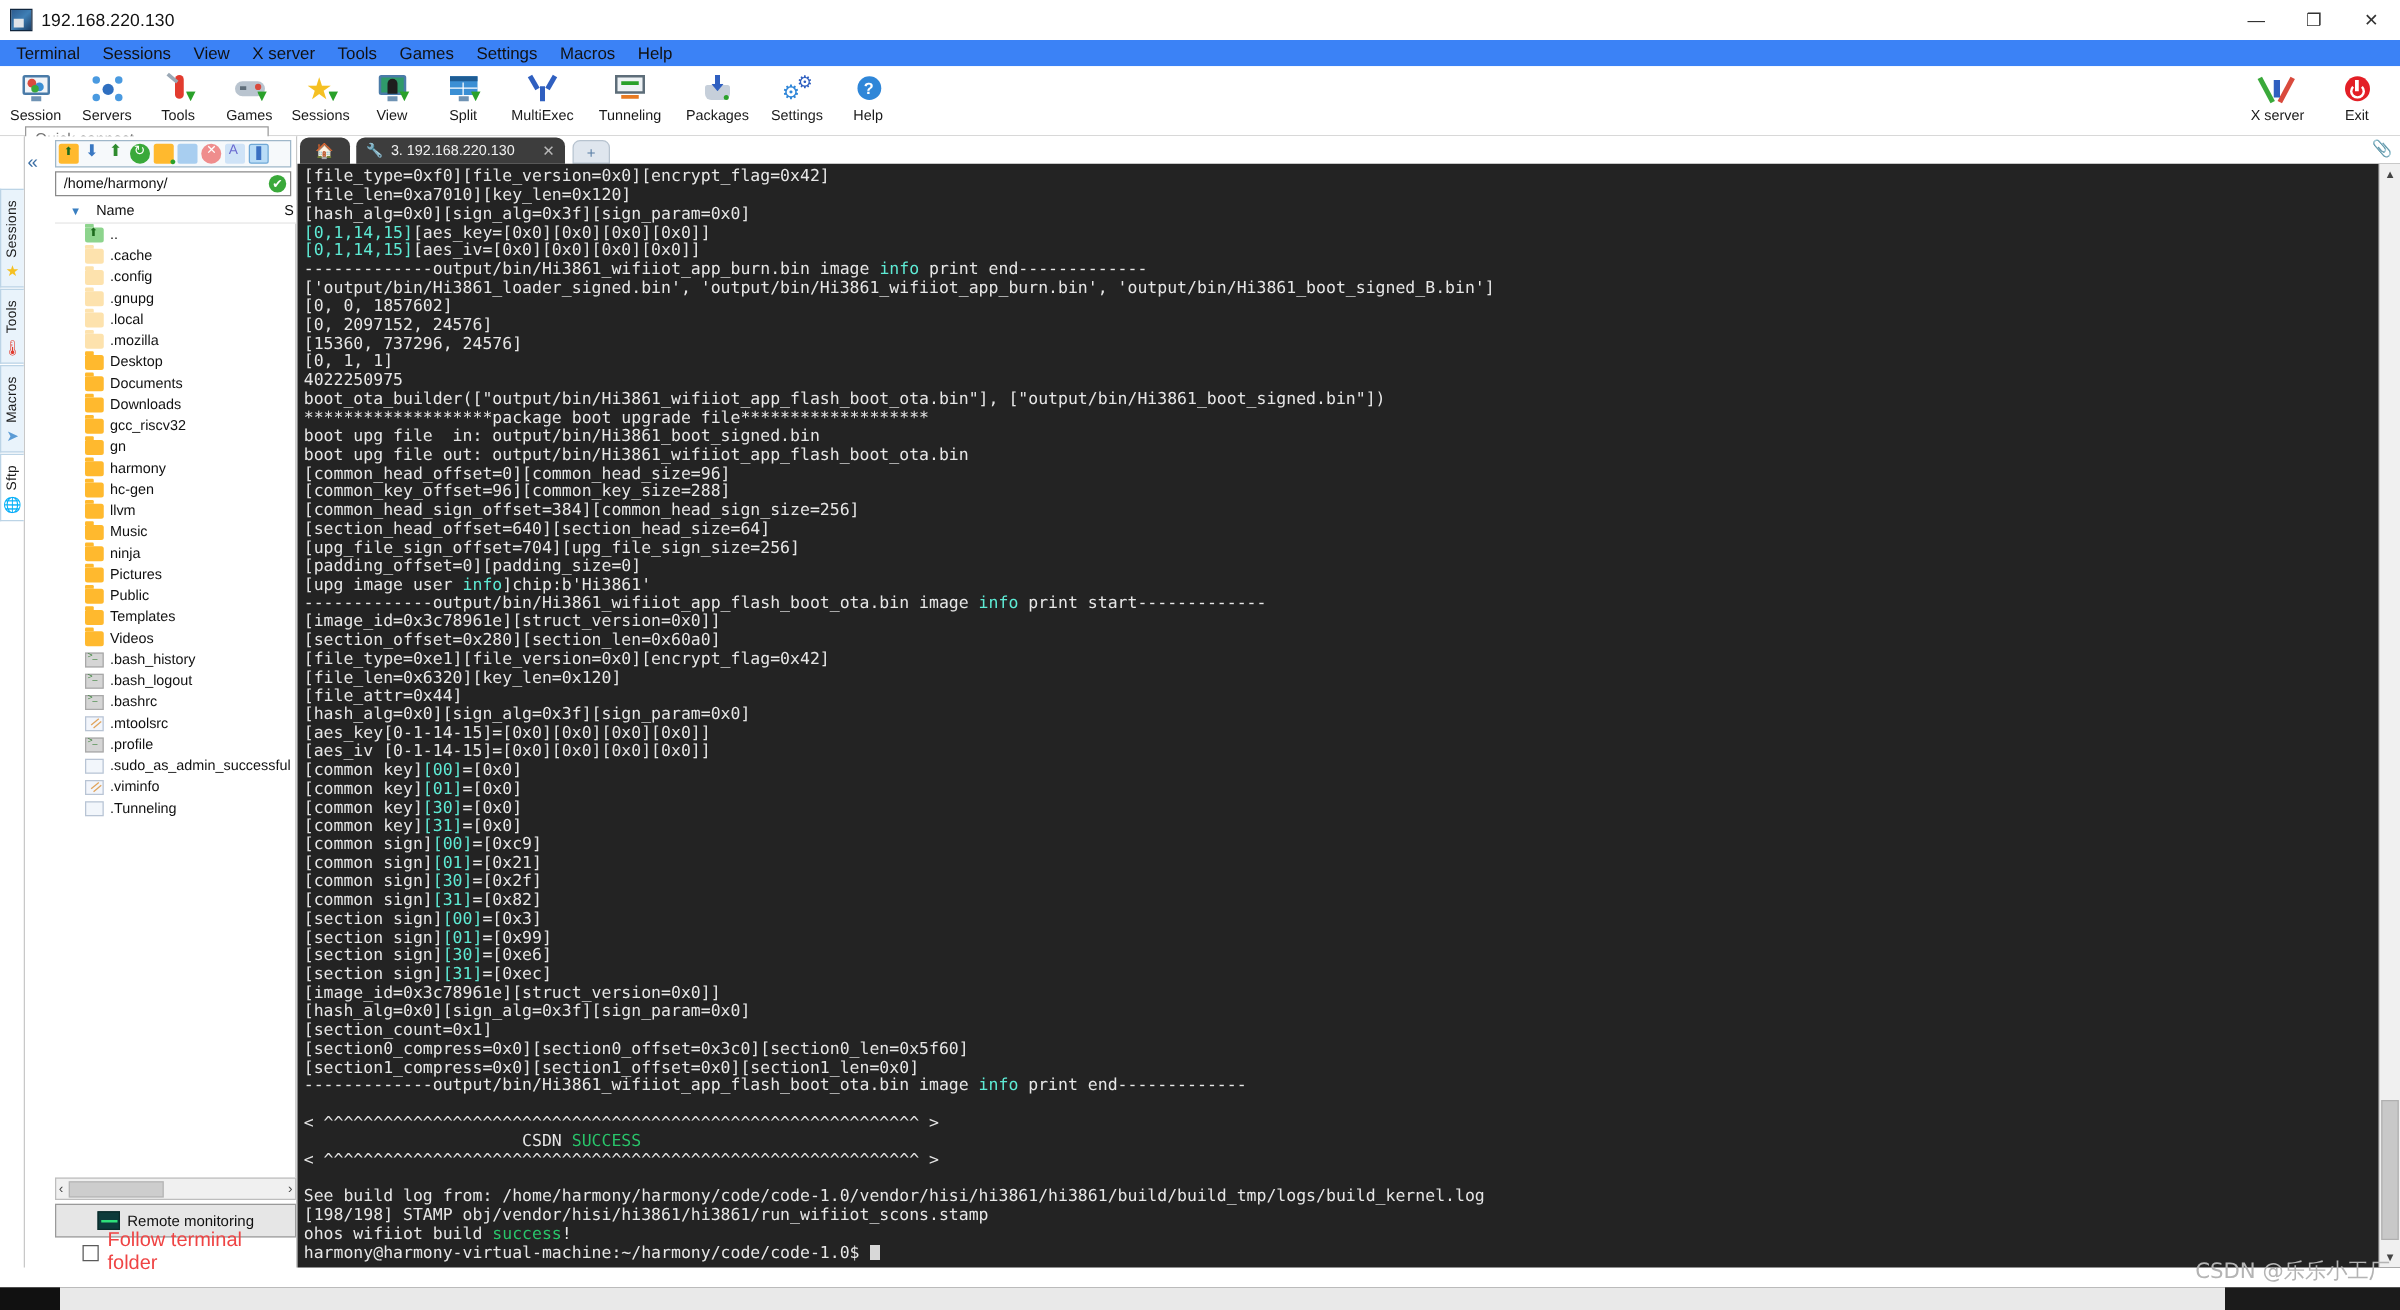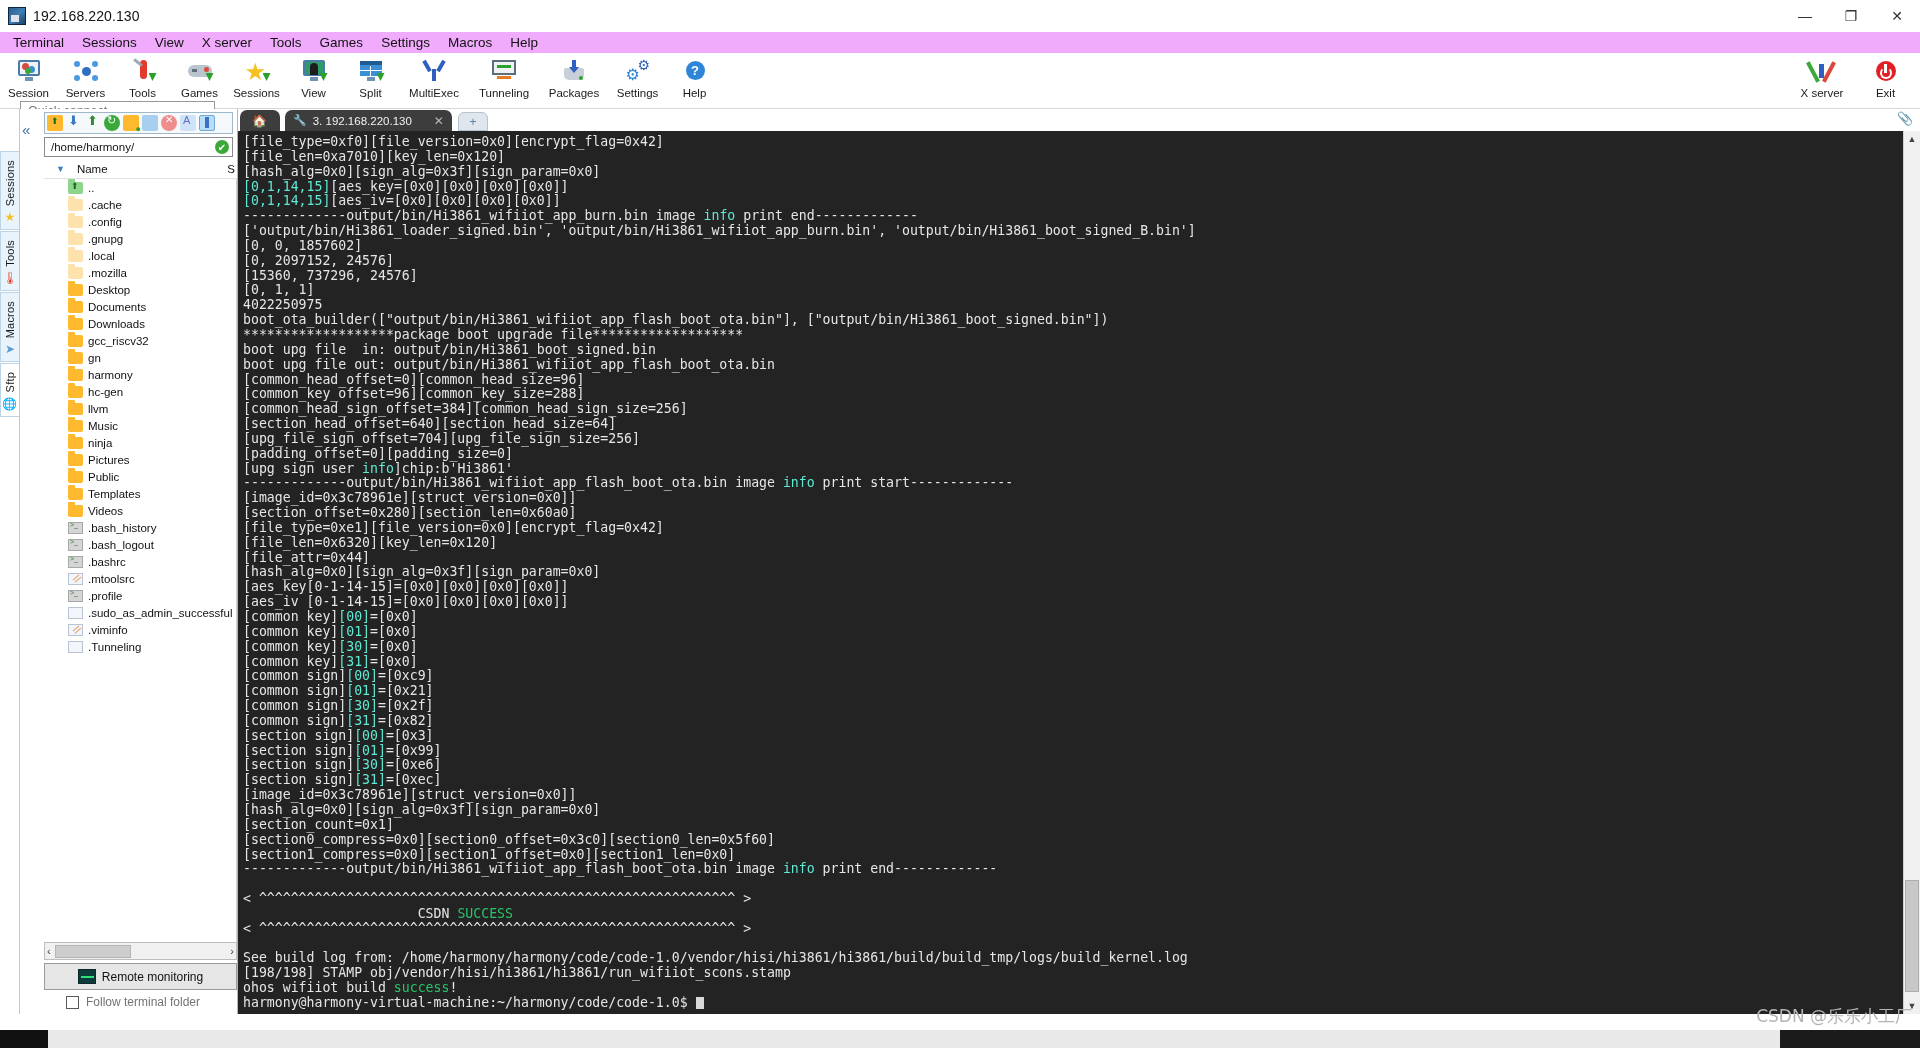--- a/index.html
+++ b/index.html
@@ -29,21 +29,21 @@
   .tb-title { font-size: 14px; color: #111; letter-spacing: .1px; }
   .win-btns { position:absolute; right: 0; top: 0; height: 32px; display:flex; }
   .win-btn {
     width: 46px; height: 32px; display:flex; align-items:center; justify-content:center;
     font-size: 14px; color:#333;
   }
 
   
   .menubar {
     height: 21px; display:flex; align-items:center; padding-left: 4px;
-    background:#f0abfc; font-size: 13.5px; color:#111;
+    background:#3b82f6; font-size: 13.5px; color:#111;
   }
   .menu-item { padding: 1px 9px; cursor: default; white-space:nowrap; }
 
   
   .toolbar {
     height: 56px; display:flex; align-items:flex-start; background:#ffffff;
     border-bottom: 1px solid #d8d8d8; position: relative; padding-top:2px;
   }
   .tool {
     width: 57px; display:flex; flex-direction:column; align-items:center;
@@ -142,21 +142,21 @@
     margin-left:24px; height:27px; margin-top:3px; background:#e6e6e6;
     border:1px solid #9a9a9a; display:flex; align-items:center; justify-content:center; gap:6px;
   }
   .rmon .mini {
     width:18px; height:15px; background:#0d3b3b; border:1px solid #0a2a2a; position:relative;
   }
   .rmon .mini::after{content:"";position:absolute;left:2px;top:6px;width:13px;height:2px;background:#2ee07a;}
   .rmon span { font-size:12px; color:#111; }
   .followrow {
     margin-left:24px; height:24px; display:flex; align-items:center; gap:7px;
-    padding-left:22px; font-size:12px; color:#737373;
+    padding-left:22px; font-size:16px; color:#ef4444;
   }
   .chk { width:13px; height:13px; border:1px solid #5a5a5a; background:#fff; flex:none; }
 
   
   .termwrap { flex:1; display:flex; flex-direction:column; min-width:0; position:relative; background:#fff; }
   .tabstrip {
     height: 22px; background:#ffffff; display:flex; align-items:flex-end; padding-left:2px;
     position:relative;
   }
   .homebtn {
@@ -615,21 +615,21 @@
 <span>boot_ota_builder(["output/bin/Hi3861_wifiiot_app_flash_boot_ota.bin"], ["output/bin/Hi3861_boot_signed.bin"])</span>
 <span>*******************package boot upgrade file*******************</span>
 <span>boot upg file  in: output/bin/Hi3861_boot_signed.bin</span>
 <span>boot upg file out: output/bin/Hi3861_wifiiot_app_flash_boot_ota.bin</span>
 <span>[common_head_offset=0][common_head_size=96]</span>
 <span>[common_key_offset=96][common_key_size=288]</span>
 <span>[common_head_sign_offset=384][common_head_sign_size=256]</span>
 <span>[section_head_offset=640][section_head_size=64]</span>
 <span>[upg_file_sign_offset=704][upg_file_sign_size=256]</span>
 <span>[padding_offset=0][padding_size=0]</span>
-<span>[upg sign user </span><span class="c-cy">info</span><span>]chip:b'Hi3861'</span>
+<span>[upg image user </span><span class="c-cy">info</span><span>]chip:b'Hi3861'</span>
 <span>-------------output/bin/Hi3861_wifiiot_app_flash_boot_ota.bin image </span><span class="c-cy">info</span><span> print start-------------</span>
 <span>[image_id=0x3c78961e][struct_version=0x0]]</span>
 <span>[section_offset=0x280][section_len=0x60a0]</span>
 <span>[file_type=0xe1][file_version=0x0][encrypt_flag=0x42]</span>
 <span>[file_len=0x6320][key_len=0x120]</span>
 <span>[file_attr=0x44]</span>
 <span>[hash_alg=0x0][sign_alg=0x3f][sign_param=0x0]</span>
 <span>[aes_key[0-1-14-15]=[0x0][0x0][0x0][0x0]]</span>
 <span>[aes_iv [0-1-14-15]=[0x0][0x0][0x0][0x0]]</span>
 <span>[common key]</span><span class="c-cy">[00]</span><span>=[0x0]</span>

